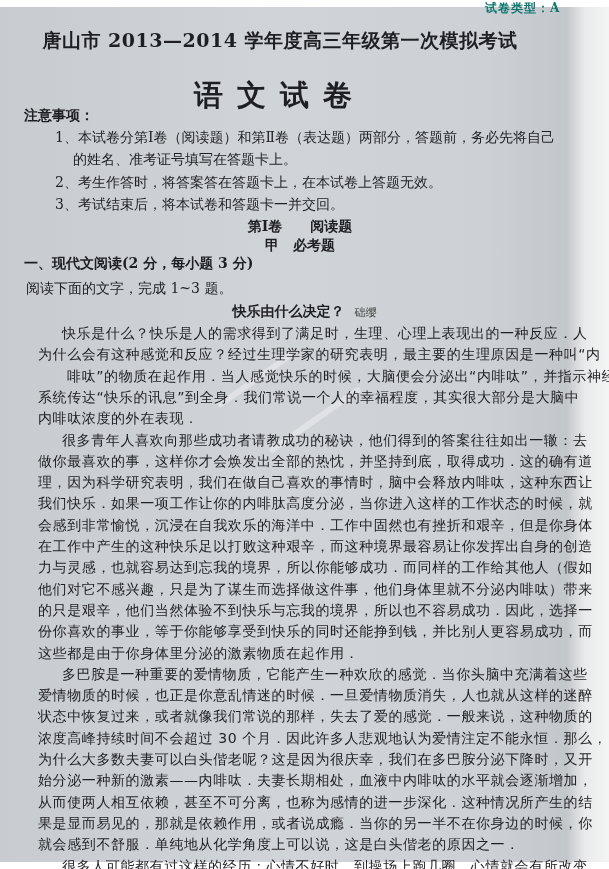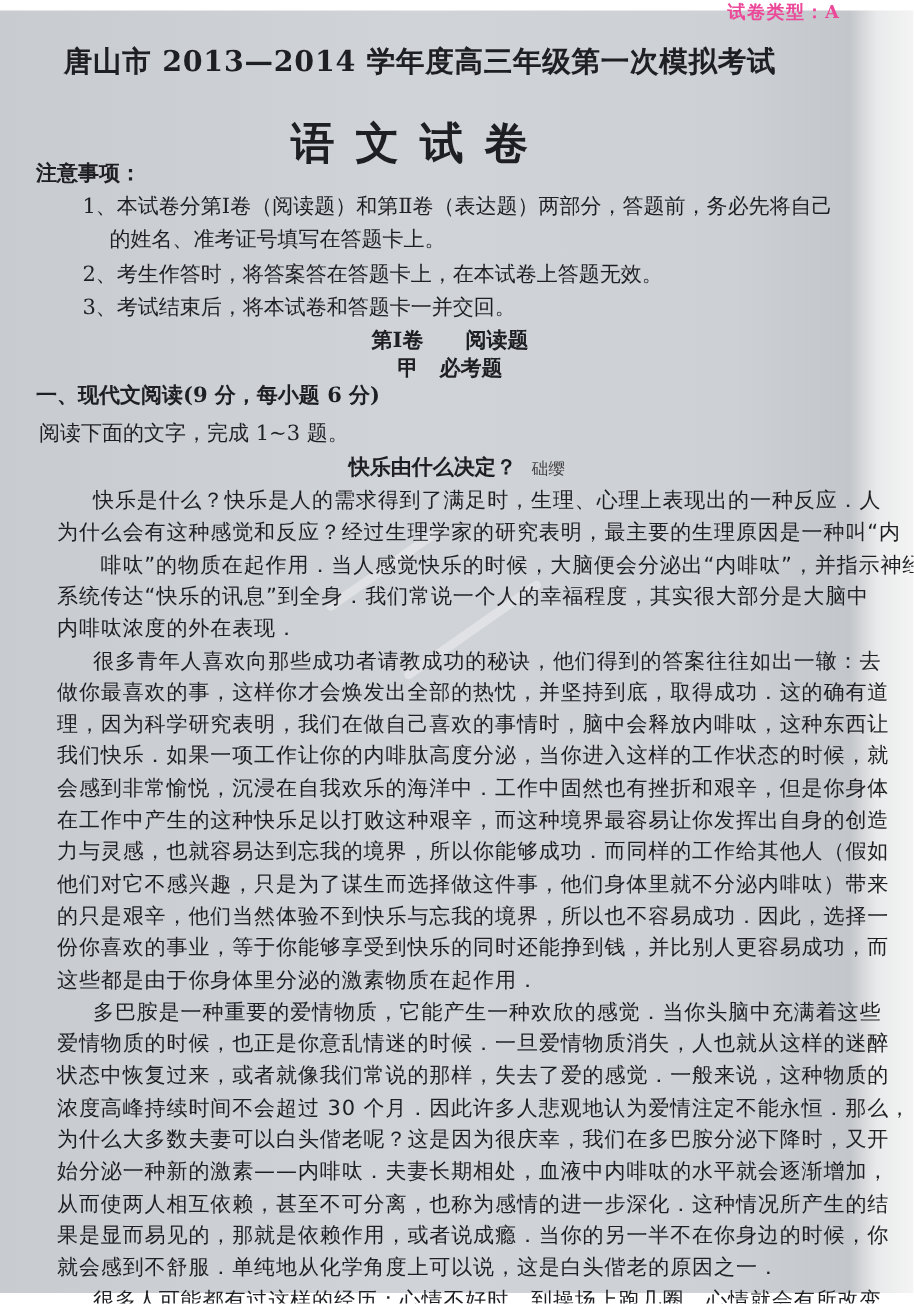--- a/index.html
+++ b/index.html
@@ -7,21 +7,21 @@
     width: 609px; height: 869px; overflow: hidden; position: relative;
     background: #ffffff;
     font-family: "DejaVu Serif", "Liberation Serif", serif;
     color: #1e1f22;
   }
   .paper {
     position: absolute; left: 0; top: 7px; width: 609px; height: 855px;
     background: linear-gradient(90deg, #c8cbcf 0%, #d0d3d7 45%, #cdd0d4 80%, #c3c6ca 93%, #e9eaeb 96%, #f4f4f4 100%);
   }
   .abs { position: absolute; white-space: nowrap; }
-  .type-label { left: 485px; top: 0px; font-size: 12px; color: #ec4899; font-weight: bold; letter-spacing: 1px; }
+  .type-label { left: 485px; top: 0px; font-size: 12px; color: #0f766e; font-weight: bold; letter-spacing: 1px; }
   .main-title { left: 0; width: 560px; text-align: center; top: 28px; font-size: 19px; font-weight: bold; letter-spacing: 0.5px; }
   .sub-title { left: 0; width: 560px; text-align: center; top: 76px; font-size: 29px; font-weight: bold; letter-spacing: 14px; }
   .notice-head { left: 24px; top: 107px; font-size: 14px; font-weight: bold; }
   .notice { left: 55px; font-size: 14px; }
   .notice.cont { left: 73px; }
   .center-head { left: 0; width: 600px; text-align: center; font-size: 14px; font-weight: bold; }
   .sec-head { left: 24px; top: 255px; font-size: 14px; font-weight: bold; }
   .instr { left: 26px; top: 280px; font-size: 14px; }
   .art-title { left: 0; width: 609px; text-align: center; top: 303px; font-size: 14px; font-weight: bold; }
   .art-title .author { font-size: 11px; font-weight: normal; margin-left: 10px; color: #444; }
@@ -44,21 +44,21 @@
 
 <div class="abs notice-head">注意事项：</div>
 <div class="abs notice" style="top:129px;">1、本试卷分第Ⅰ卷（阅读题）和第Ⅱ卷（表达题）两部分，答题前，务必先将自己</div>
 <div class="abs notice cont" style="top:151px;">的姓名、准考证号填写在答题卡上。</div>
 <div class="abs notice" style="top:174px;">2、考生作答时，将答案答在答题卡上，在本试卷上答题无效。</div>
 <div class="abs notice" style="top:196px;">3、考试结束后，将本试卷和答题卡一并交回。</div>
 
 <div class="abs center-head" style="top:218px;">第Ⅰ卷　　阅读题</div>
 <div class="abs center-head" style="top:237px;">甲　必考题</div>
 
-<div class="abs sec-head">一、现代文阅读(9 分，每小题 6 分)</div>
+<div class="abs sec-head">一、现代文阅读(2 分，每小题 3 分)</div>
 <div class="abs instr">阅读下面的文字，完成 1~3 题。</div>
 
 <div class="abs art-title">
   <span>快乐由什么决定？</span><span class="author">础缨</span>
 </div>
 
 <div id="article-body">
     <div class="abs body-line indent" style="top: 325px;">快乐是什么？快乐是人的需求得到了满足时，生理、心理上表现出的一种反应．人</div>
     <div class="abs body-line" style="top: 346.3px;">为什么会有这种感觉和反应？经过生理学家的研究表明，最主要的生理原因是一种叫“内</div>
     <div class="abs body-line" style="top: 367.6px; padding-left: 29px;">啡呔”的物质在起作用．当人感觉快乐的时候，大脑便会分泌出“内啡呔”，并指示神经</div>

